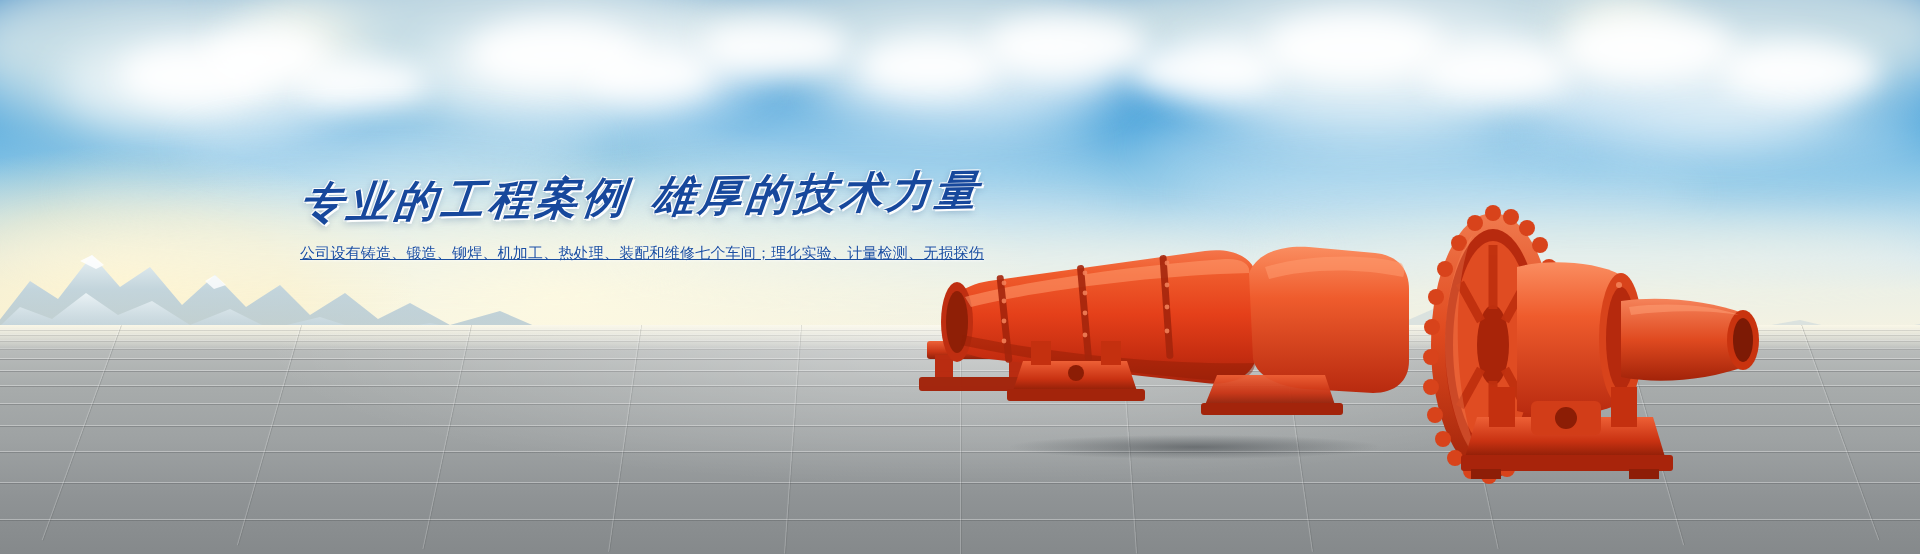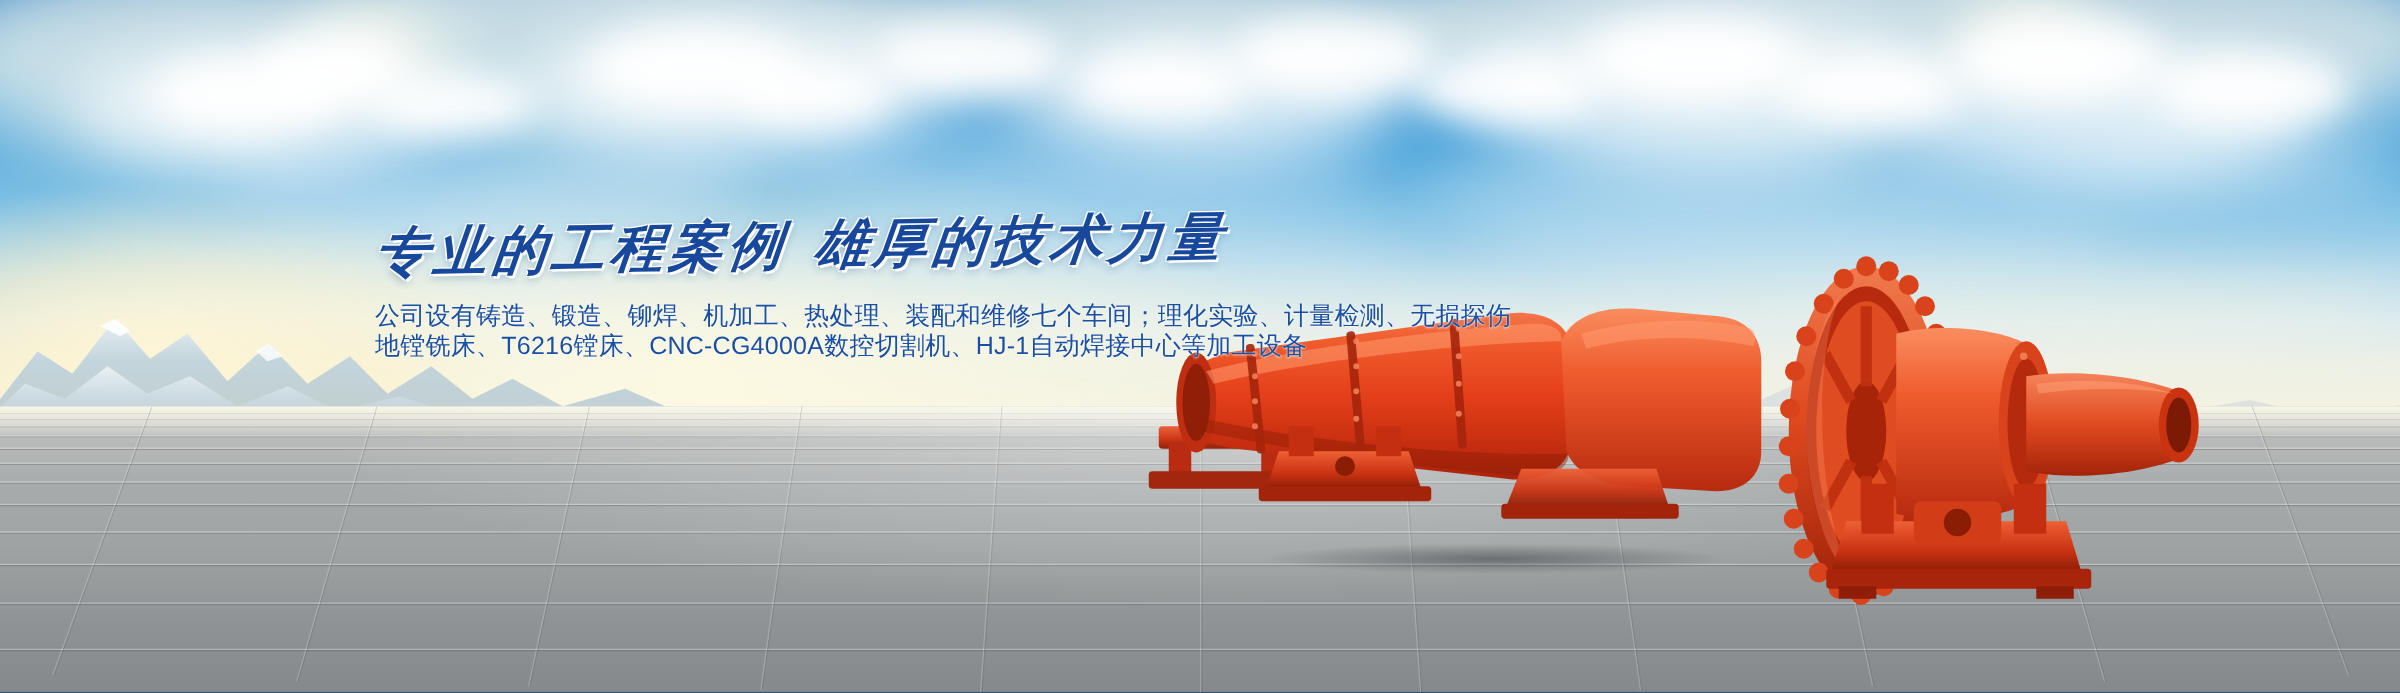--- a/index.html
+++ b/index.html
@@ -57,23 +57,24 @@
      -1px -1px 0 rgba(255,255,255,.8),
       1px -1px 0 rgba(255,255,255,.8),
      -1px  1px 0 rgba(255,255,255,.8),
       0 3px 7px rgba(10,45,110,.30);
     transform:skewX(-7deg) rotate(-1.1deg);
     transform-origin:left center;
   }
   .headline .gap{display:inline-block;width:22px;}
   .bodytext{margin-top:16px;}
   .bline{
-    font-size:20px;line-height:24px;color:#1b4fa0;letter-spacing:.2px;
+    font-size:15px;line-height:24px;color:#1b4fa0;letter-spacing:.2px;
     white-space:nowrap;
     text-shadow:0 1px 2px rgba(255,255,255,.75), 0 0 1px rgba(255,255,255,.9);
+    text-decoration:underline;
   }
 
   
   .machine{position:absolute;left:905px;top:155px;width:1015px;height:330px;}
   .mach-shadow{
     position:absolute;left:935px;top:430px;width:520px;height:34px;
     background:radial-gradient(ellipse 260px 17px at 260px 17px, rgba(40,45,50,.45), rgba(40,45,50,0) 72%);
   }
 </style>
 </head>
@@ -359,17 +360,16 @@
 
     </svg>
   </div>
 
   <div class="textwrap">
     <div class="headline">
       <span>专业的工程案例</span><span class="gap"></span><span>雄厚的技术力量</span>
     </div>
     <div class="bodytext">
       <div class="bline">公司设有铸造、锻造、铆焊、机加工、热处理、装配和维修七个车间；理化实验、计量检测、无损探伤</div>
-      <div class="bline">地镗铣床、T6216镗床、CNC-CG4000A数控切割机、HJ-1自动焊接中心等加工设备</div>
     </div>
   </div>
 
 </div>
 
 </body></html>

